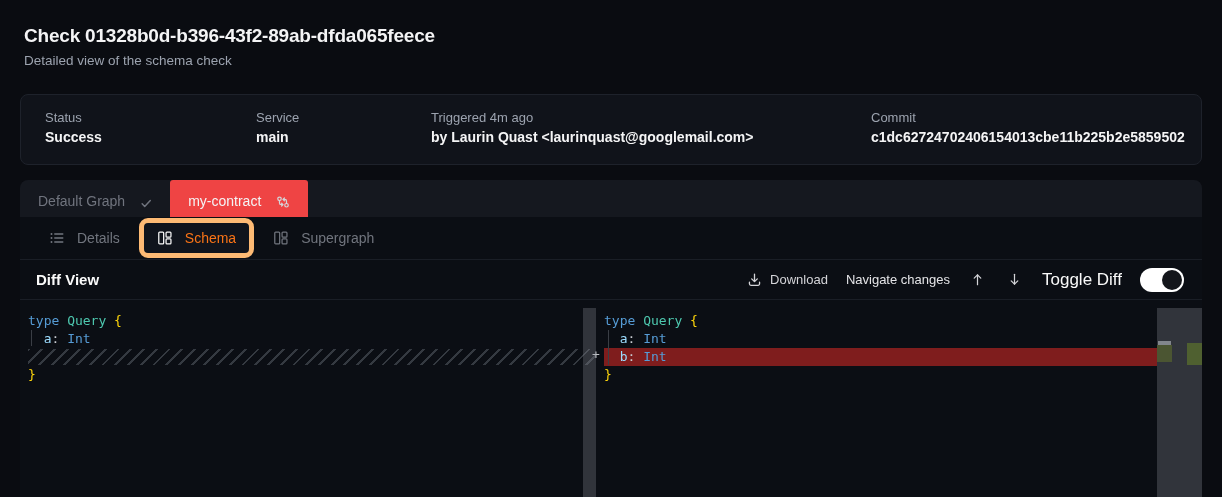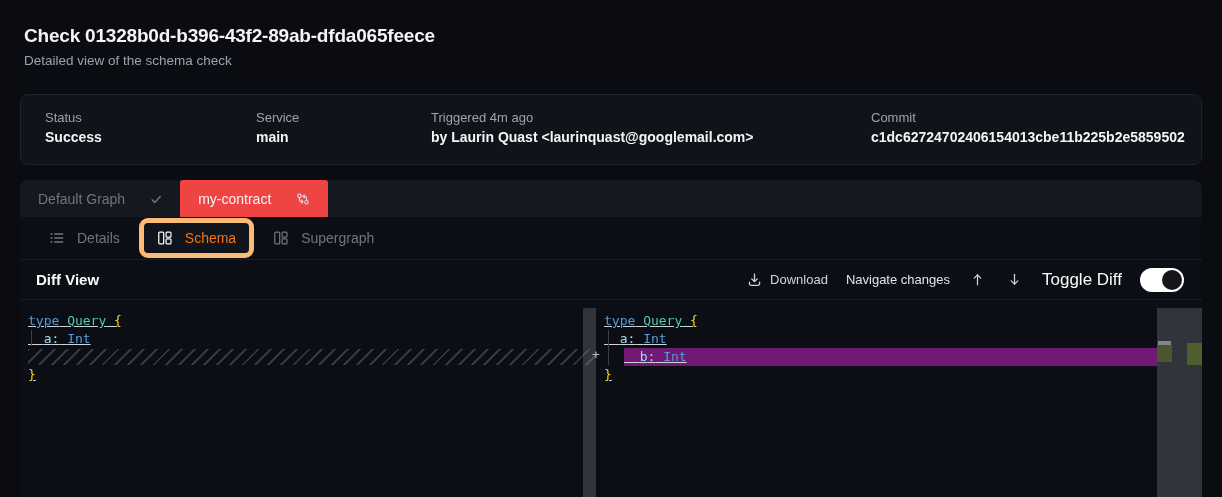--- a/index.html
+++ b/index.html
@@ -15,21 +15,21 @@
   #summary-card { left:20px; top:94px; width:1182px; height:71px; background:#10131a;
                   border:1px solid #1e222b; border-radius:8px; }
   .sum-field { position:absolute; top:0; height:100%; }
   .sum-label { position:absolute; top:15px; font-size:13px; color:#9ca3af; white-space:nowrap; }
   .sum-value { position:absolute; top:34px; font-size:14px; font-weight:600; color:#f4f4f5; white-space:nowrap; }
 
   
   #main-panel { left:20px; top:180px; width:1182px; height:317px; background:#0b0e14; border-radius:8px 8px 0 0; }
   #graph-tabstrip { position:absolute; left:0; top:0; width:100%; height:37px; background:#15181f;
                     border-radius:8px 8px 0 0; display:flex; align-items:stretch; }
-  .graph-tab { display:flex; align-items:center; gap:25px; padding:16px 18px; font-size:14px; cursor:default; }
+  .graph-tab { display:flex; align-items:flex-end; gap:15px; padding:8px 18px; font-size:14px; cursor:default; }
   .graph-tab.inactive { color:#70747e; }
   .graph-tab.active { color:#f4f4f5; background:#ef4444; border-radius:3px 3px 0 0; }
   .graph-tab .ticon { display:flex; align-items:center; }
 
   #view-tabs { position:absolute; left:0; top:37px; width:100%; height:42px; display:flex;
                align-items:center; padding-left:16px; gap:6px; }
   .view-tab { display:flex; align-items:center; gap:12px; font-size:14px; color:#71757e; padding:7px 13px; border-radius:9px; }
   .view-tab.active { color:#f97316; border:5px solid #fdba74; background:#10141c; }
 
   #diff-header { position:absolute; left:0; top:79px; width:100%; height:41px; border-top:1px solid #1a1e26;
@@ -43,24 +43,24 @@
   #toggle-diff-label { font-size:17px; color:#fafafa; }
   #toggle-switch { width:44px; height:24px; border-radius:12px; background:#ffffff; position:relative; cursor:pointer; }
   #toggle-knob { position:absolute; right:2px; top:2px; width:20px; height:20px; border-radius:50%; background:#14161b; }
 
   
   #editor { position:absolute; left:0; top:120px; width:1182px; height:197px; background:#0b0e14;
             font-family:"DejaVu Sans Mono", monospace; font-size:13px; }
   .pane { position:absolute; top:12px; }
   #pane-left  { left:8px;  width:568px; }
   #pane-right { left:584px; width:553px; }
-  .code-line { height:18px; line-height:18px; white-space:pre; color:#d4d4d4;text-decoration:underline; }
+  .code-line { height:18px; line-height:18px; white-space:pre; color:#d4d4d4; }
   .code-line.spacer { height:16px; margin:1px 0;
       background:repeating-linear-gradient(135deg, rgba(148,158,168,.30) 0 2px, transparent 2px 9px); }
-  .code-line.added { background:#701a75;margin-left:20px; }
+  .code-line.added { background:#7f1d1d; }
   .tk-kw { color:#569cd6; } .tk-typ { color:#4ec9b0; } .tk-brace { color:#ffd60a; }
   .tk-field { color:#9cdcfe; } .tk-pun { color:#c9ccd1; }
   .indent-guide { position:absolute; width:1px; background:#3a3e45; }
   #guide-left { left:11px; top:30px; height:16px; }
   #guide-right { left:588px; top:30px; height:35px; }
   #plus-marker { position:absolute; left:572px; top:47px; color:#c0c3c7; font-size:13px; line-height:16px; }
   .scroll-strip { position:absolute; top:8px; height:189px; background:rgba(138,144,152,.30); }
   #strip-left { left:563px; width:13px; }
   #strip-right { left:1137px; width:45px; }
   #slider-bar { position:absolute; left:1138px; top:41px; width:13px; height:4px; background:#82868c; }

